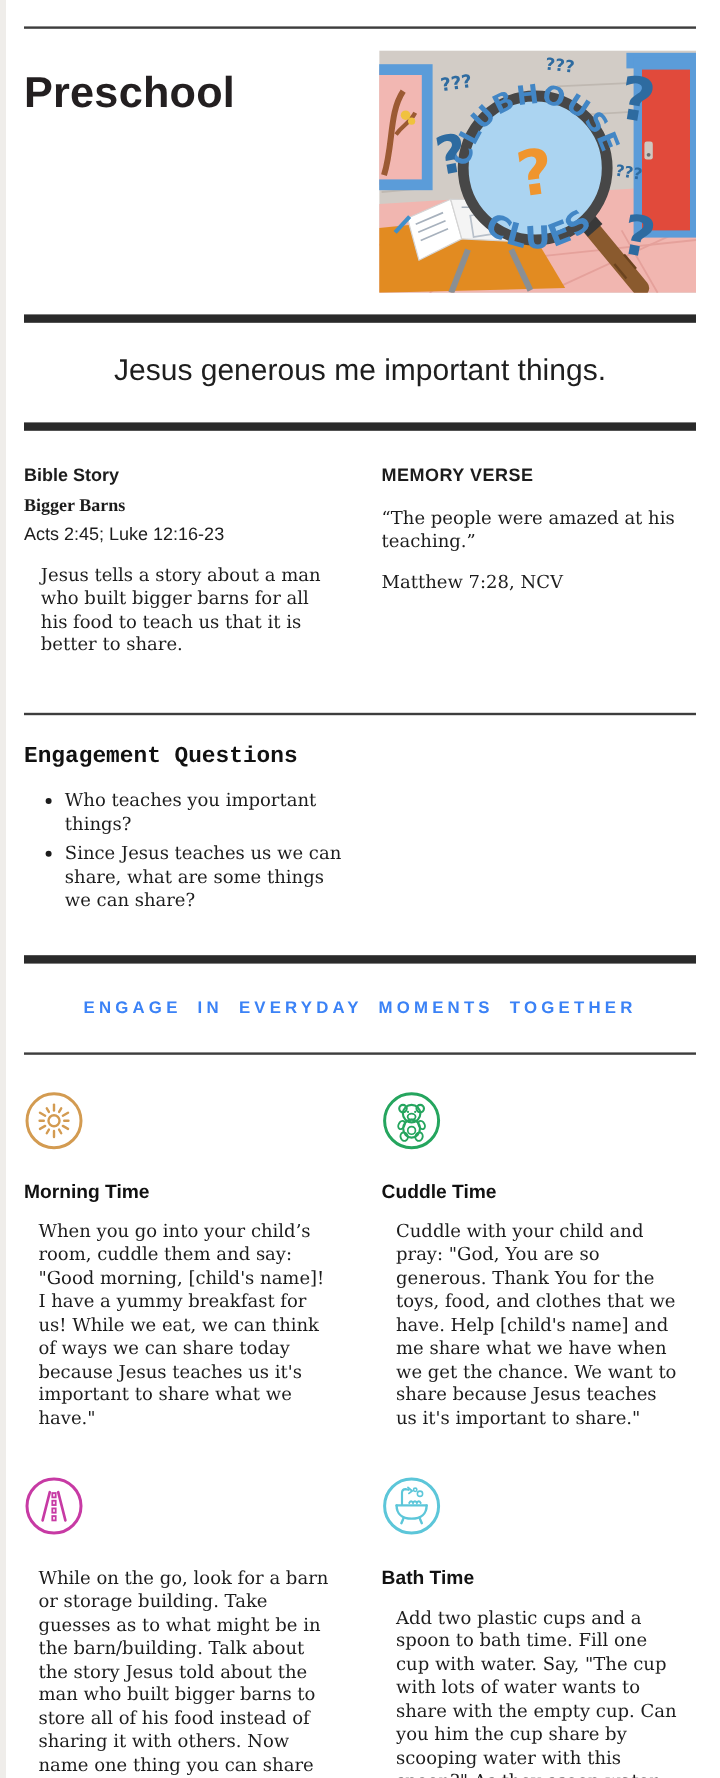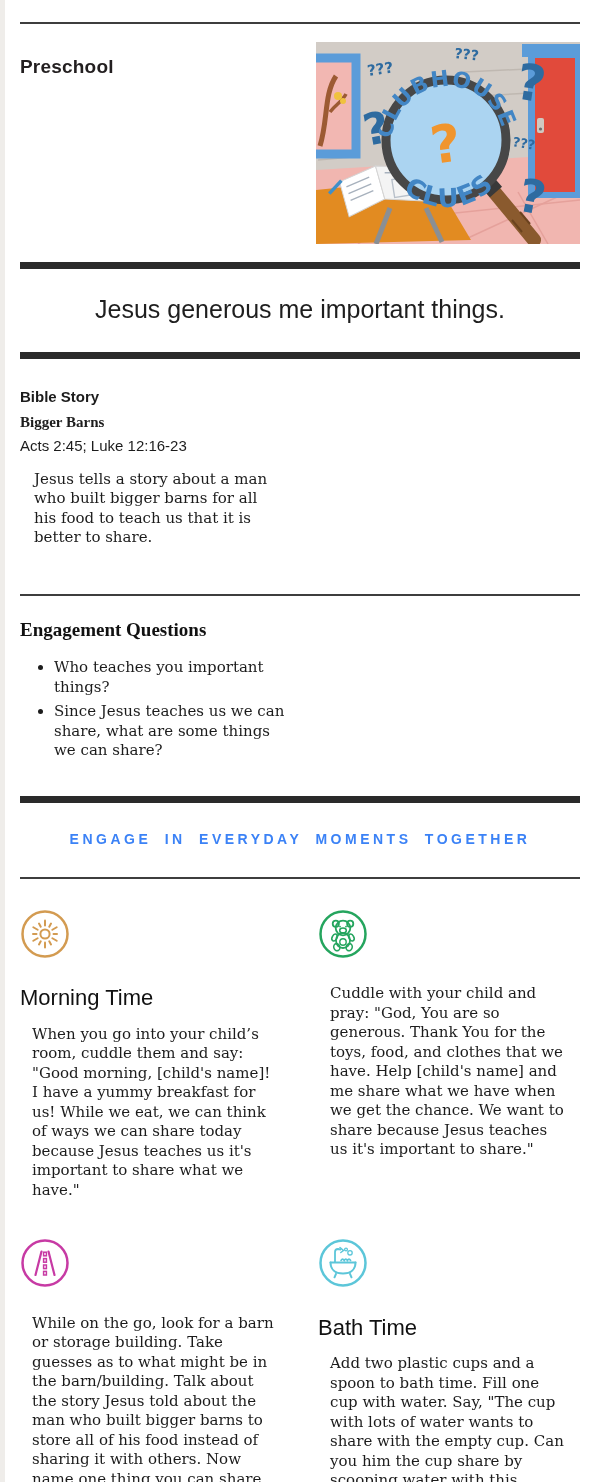--- a/index.html
+++ b/index.html
@@ -13,21 +13,21 @@
   }
   .page > * { flex:0 0 auto; }
 
   .rule-thin { border:none; border-top:2px solid #3d3d3d; margin:0; }
   .rule-thin.top { margin-top:22px; }
   .bar { height:7px; background:#2a2a2a; }
 
   
   .header { display:flex; justify-content:space-between; align-items:flex-start;
             margin-top:18px; margin-bottom:18px; }
-  .header h1 { margin:14px 0 0; font-size:19px; font-weight:bold; color:#231f20; letter-spacing:.2px; }
+  .header h1 { margin:14px 0 0; font-size:36px; font-weight:bold; color:#231f20; letter-spacing:.2px; }
   .hero svg { display:block; }
 
   
   .big-idea { text-align:center; padding:26px 0 28px; font-size:25px; font-weight:400; color:#1e1e1e; }
 
   
   .two-col { display:flex; gap:26px; }
   .col-left  { flex:0 0 272px; }
   .col-right { flex:1 1 auto; }
 
@@ -51,21 +51,21 @@
   ul.questions { margin:16px 0 0; padding-left:34px; }
   ul.questions li { margin-bottom:5px; }
   .prayer-text { margin:14px 0 0; }
 
   
   .moments-head { text-align:center; padding:28px 0 30px; font-size:14px; font-weight:bold;
                   letter-spacing:3.5px; word-spacing:6px; color:#3b82f6; }
   .moments-grid { display:grid; grid-template-columns:272px 1fr; column-gap:26px; row-gap:26px;
                   padding:30px 0 14px; }
   .moment .icon-wrap { margin-bottom:20px; }
-  .moment h3 { font-size:22px; font-weight:normal; margin:16px 0 12px; color:#111; }
+  .moment h3 { font-size:16px; font-weight:bold; margin:16px 0 12px; color:#111; }
   .moment p  { margin:12px; }
 </style>
 </head>
 <body>
 
 <div class="page">
 
   <hr class="rule-thin top">
 
   <div class="header">
@@ -161,27 +161,32 @@
 
   <div class="bar"></div>
 
   <section class="two-col row1 serif">
     <div class="col-left">
       <p class="label-blue" style="font-family:'Liberation Sans',sans-serif">Bible Story</p>
       <p class="story-title" style="font-family:Liberation Serif, serif">Bigger Barns</p>
       <p class="story-ref" style="font-family:'Liberation Sans',sans-serif">Acts 2:45; Luke 12:16-23</p>
       <p class="para">Jesus tells a story about a man who built bigger barns for all his food to teach us that it is better to share.</p>
     </div>
+    <div class="col-right">
+      <p class="label-orange" style="font-family:'Liberation Sans',sans-serif">MEMORY VERSE</p>
+      <p class="verse-text">“The people were amazed at his teaching.”</p>
+      <p class="verse-ref">Matthew 7:28, NCV</p>
+    </div>
   </section>
 
   <hr class="rule-thin">
 
   <section class="two-col row2 serif">
     <div class="col-left">
-      <h2 class="h2" style="font-family:Liberation Serif, serif">Engagement Questions</h2>
+      <h2 class="h2" style="font-family:Liberation Mono, monospace">Engagement Questions</h2>
       <ul class="questions">
         <li>Who teaches you important things?</li>
         <li>Since Jesus teaches us we can share, what are some things we can share?</li>
       </ul>
     </div>
   </section>
 
   <div class="bar"></div>
 
   <div class="moments-head">ENGAGE IN EVERYDAY MOMENTS TOGETHER</div>
@@ -226,20 +231,21 @@
           <circle cx="22" cy="17.6" r="0.9" fill="#25a55e" stroke="none"></circle>
           <circle cx="28" cy="17.6" r="0.9" fill="#25a55e" stroke="none"></circle>
           <ellipse cx="25" cy="31.5" rx="7" ry="7.5" stroke-width="1.8"></ellipse>
           <ellipse cx="16.6" cy="28.5" rx="2.4" ry="3.6" transform="rotate(28 16.6 28.5)" stroke-width="1.6"></ellipse>
           <ellipse cx="33.4" cy="28.5" rx="2.4" ry="3.6" transform="rotate(-28 33.4 28.5)" stroke-width="1.6"></ellipse>
           <ellipse cx="18.8" cy="38.2" rx="3" ry="3.6" transform="rotate(-18 18.8 38.2)" stroke-width="1.6"></ellipse>
           <ellipse cx="31.2" cy="38.2" rx="3" ry="3.6" transform="rotate(18 31.2 38.2)" stroke-width="1.6"></ellipse>
           <circle cx="25" cy="33" r="3.2" stroke-width="1.4"></circle>
         </svg>
       </div>
+      <h3 style="font-family:'Liberation Sans',sans-serif">Cuddle Time</h3>
       <p>Cuddle with your child and pray: "God, You are so generous. Thank You for the toys, food, and clothes that we have. Help [child's name] and me share what we have when we get the chance. We want to share because Jesus teaches us it's important to share."</p>
     </div>
 
     <div class="moment">
       <div class="icon-wrap">
         <svg width="50" height="50" viewBox="0 0 50 50" fill="none" stroke="#c73aa4" stroke-linecap="round">
           <circle cx="25" cy="25" r="22.5" stroke-width="2.5"></circle>
           <line x1="15.5" y1="37" x2="21.5" y2="13.5" stroke-width="2.2"></line>
           <line x1="34.5" y1="37" x2="28.5" y2="13.5" stroke-width="2.2"></line>
           <g stroke-width="1.5">

